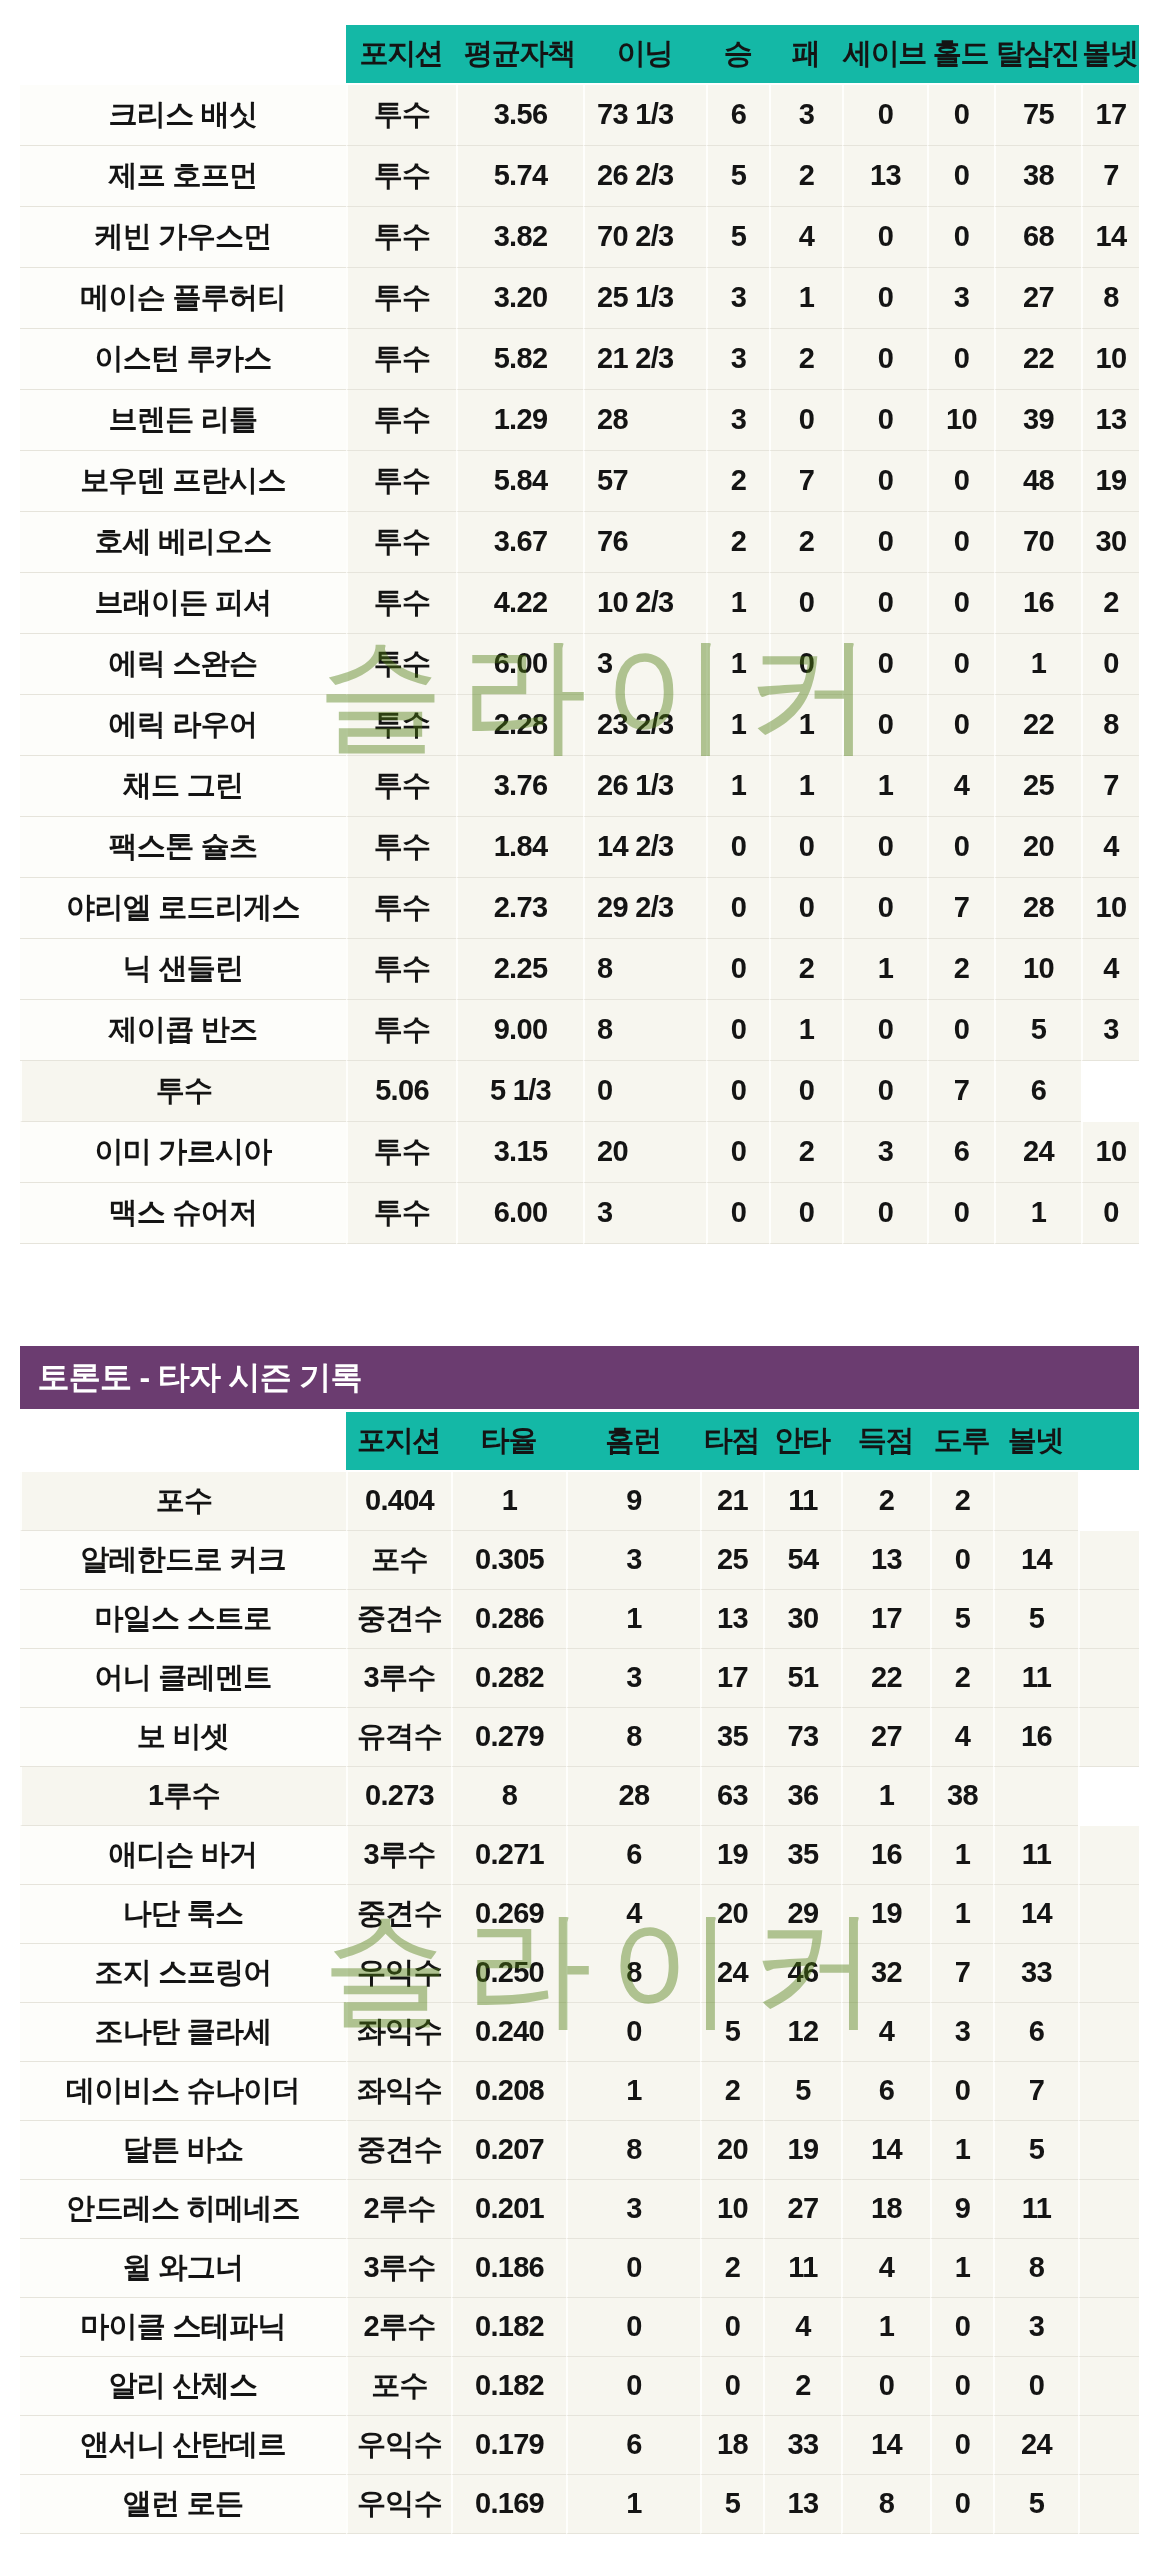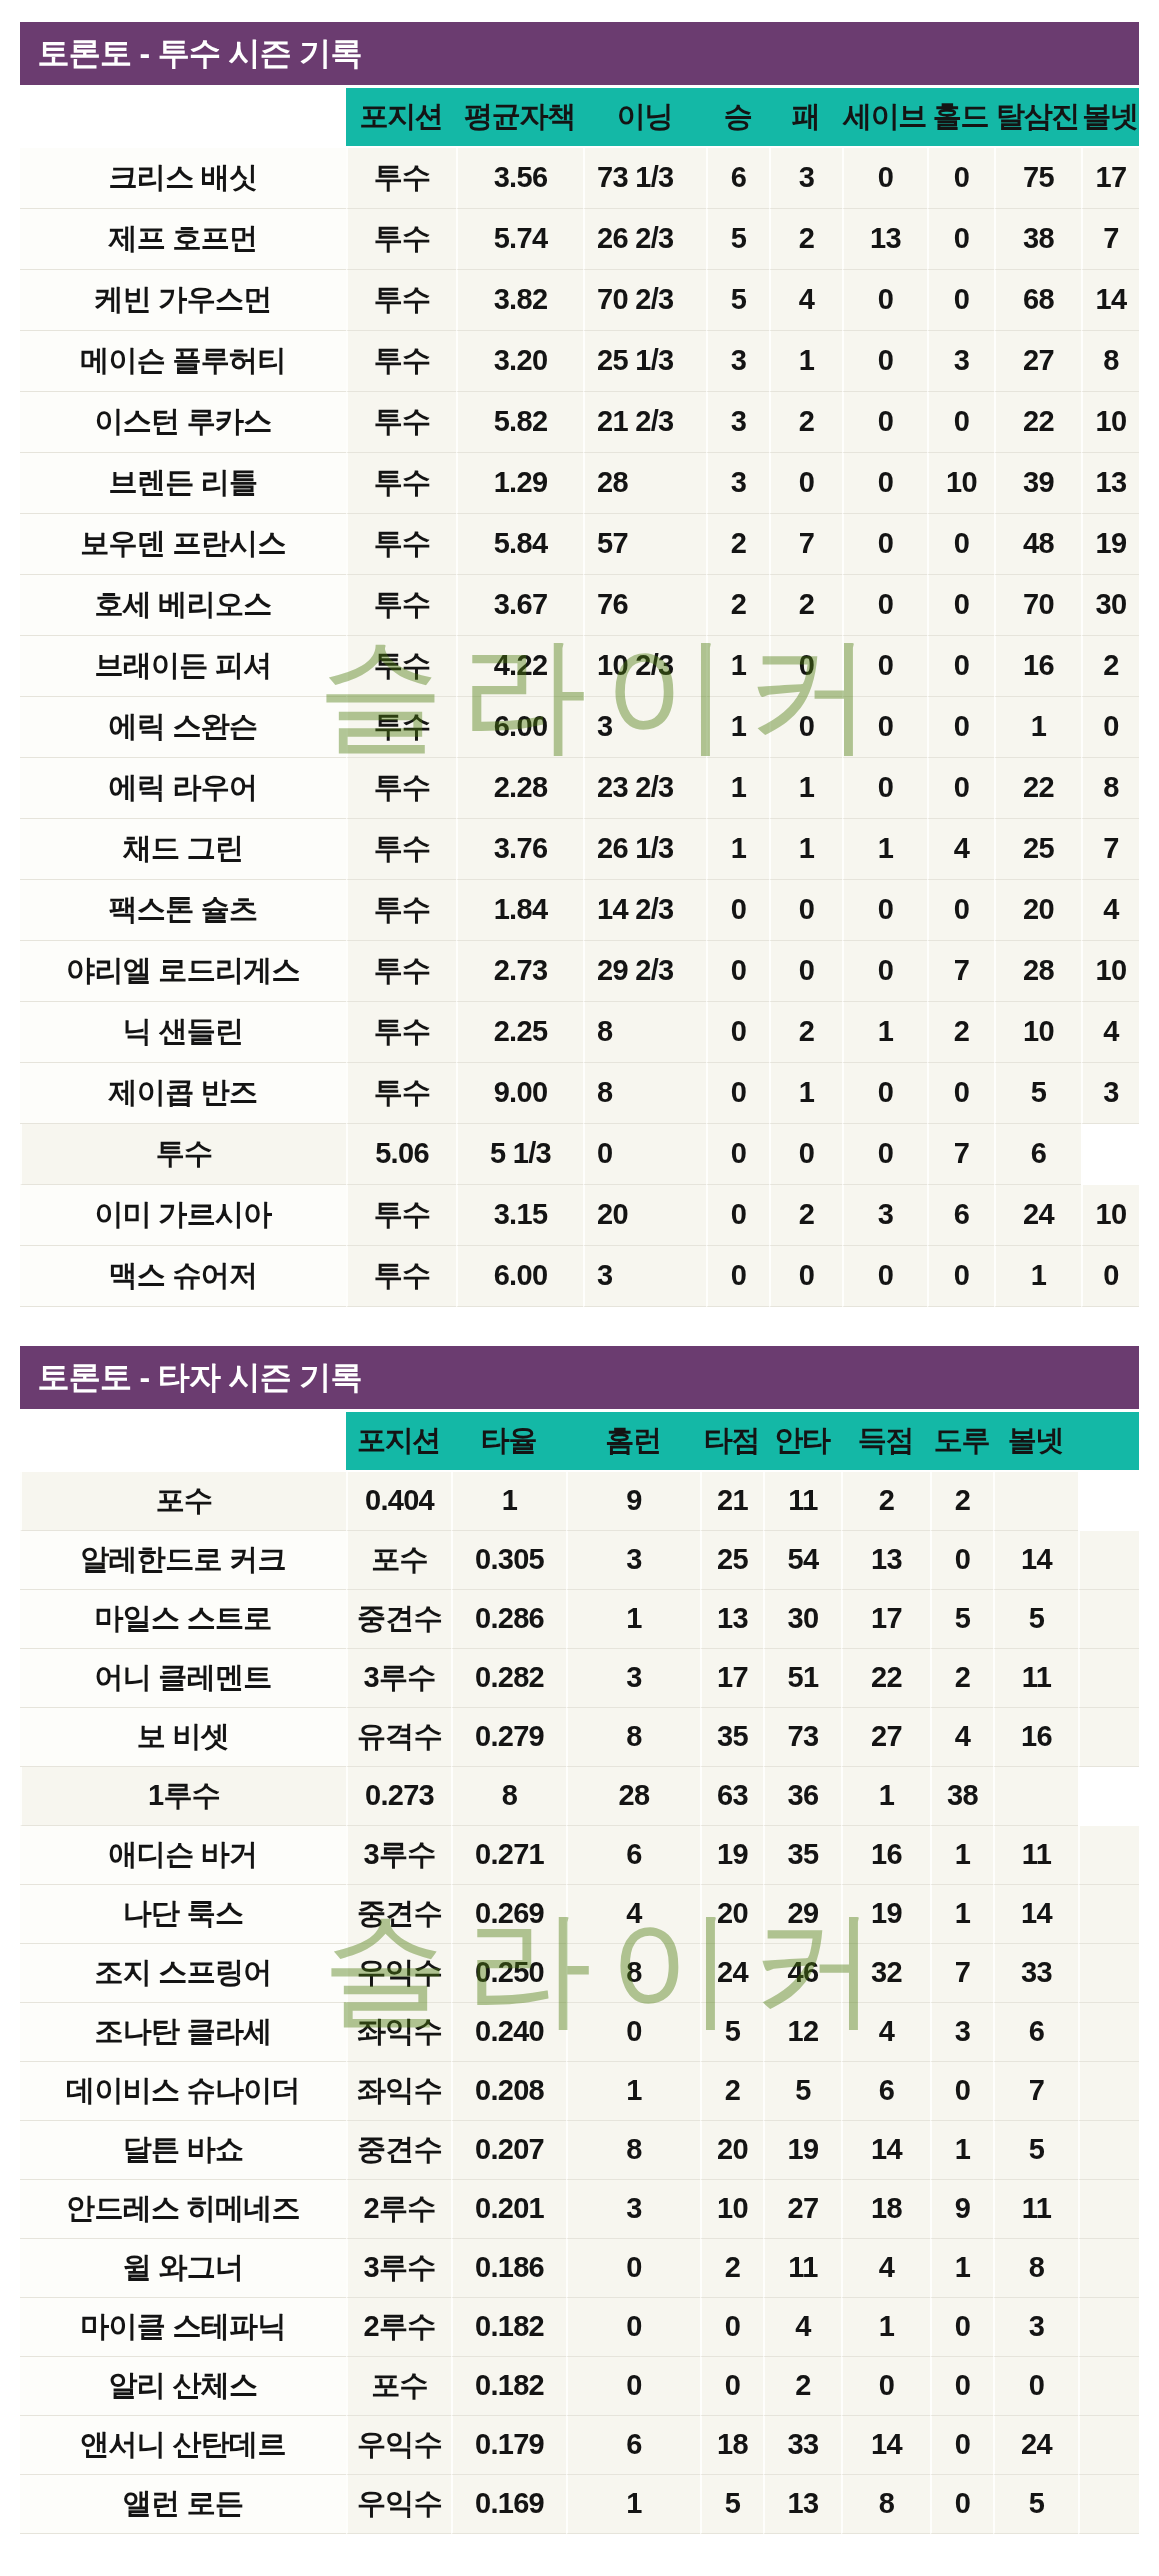--- a/index.html
+++ b/index.html
@@ -49,21 +49,20 @@
     position:absolute;z-index:5;pointer-events:none;line-height:1;white-space:nowrap;
     font-size:127px;font-weight:400;letter-spacing:16px;color:#4d7c0f;opacity:0.42;text-align:right;
   }
   #pitcher-section .watermark{left:297px;top:609px;}
   #batter-section .watermark{left:302px;top:559px;}
 </style>
 </head>
 <body>
 
 <section class="tbl" id="pitcher-section">
-  <div class="title-band">토론토 - 투수 시즌 기록</div>
   <div class="band-gap"></div>
   <div class="row head-row grid-p">
       <div class="cell head-name"></div>
       <div class="cell">포지션</div>
       <div class="cell">평균자책</div>
       <div class="cell">이닝</div>
       <div class="cell">승</div>
       <div class="cell">패</div>
       <div class="cell">세이브</div>
       <div class="cell">홀드</div>

